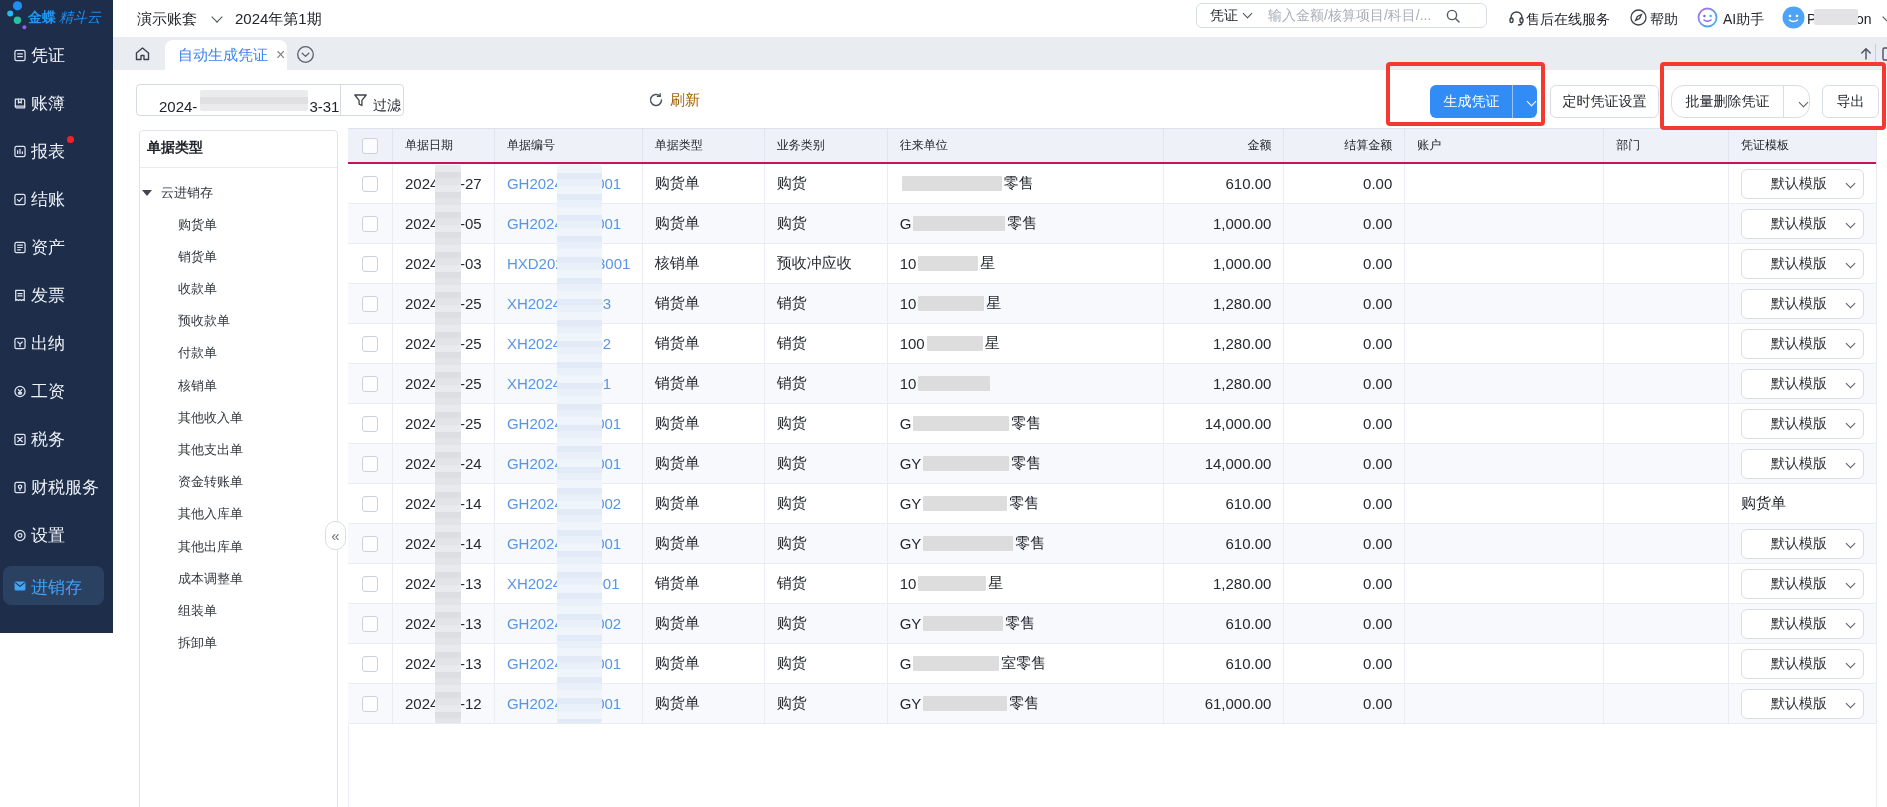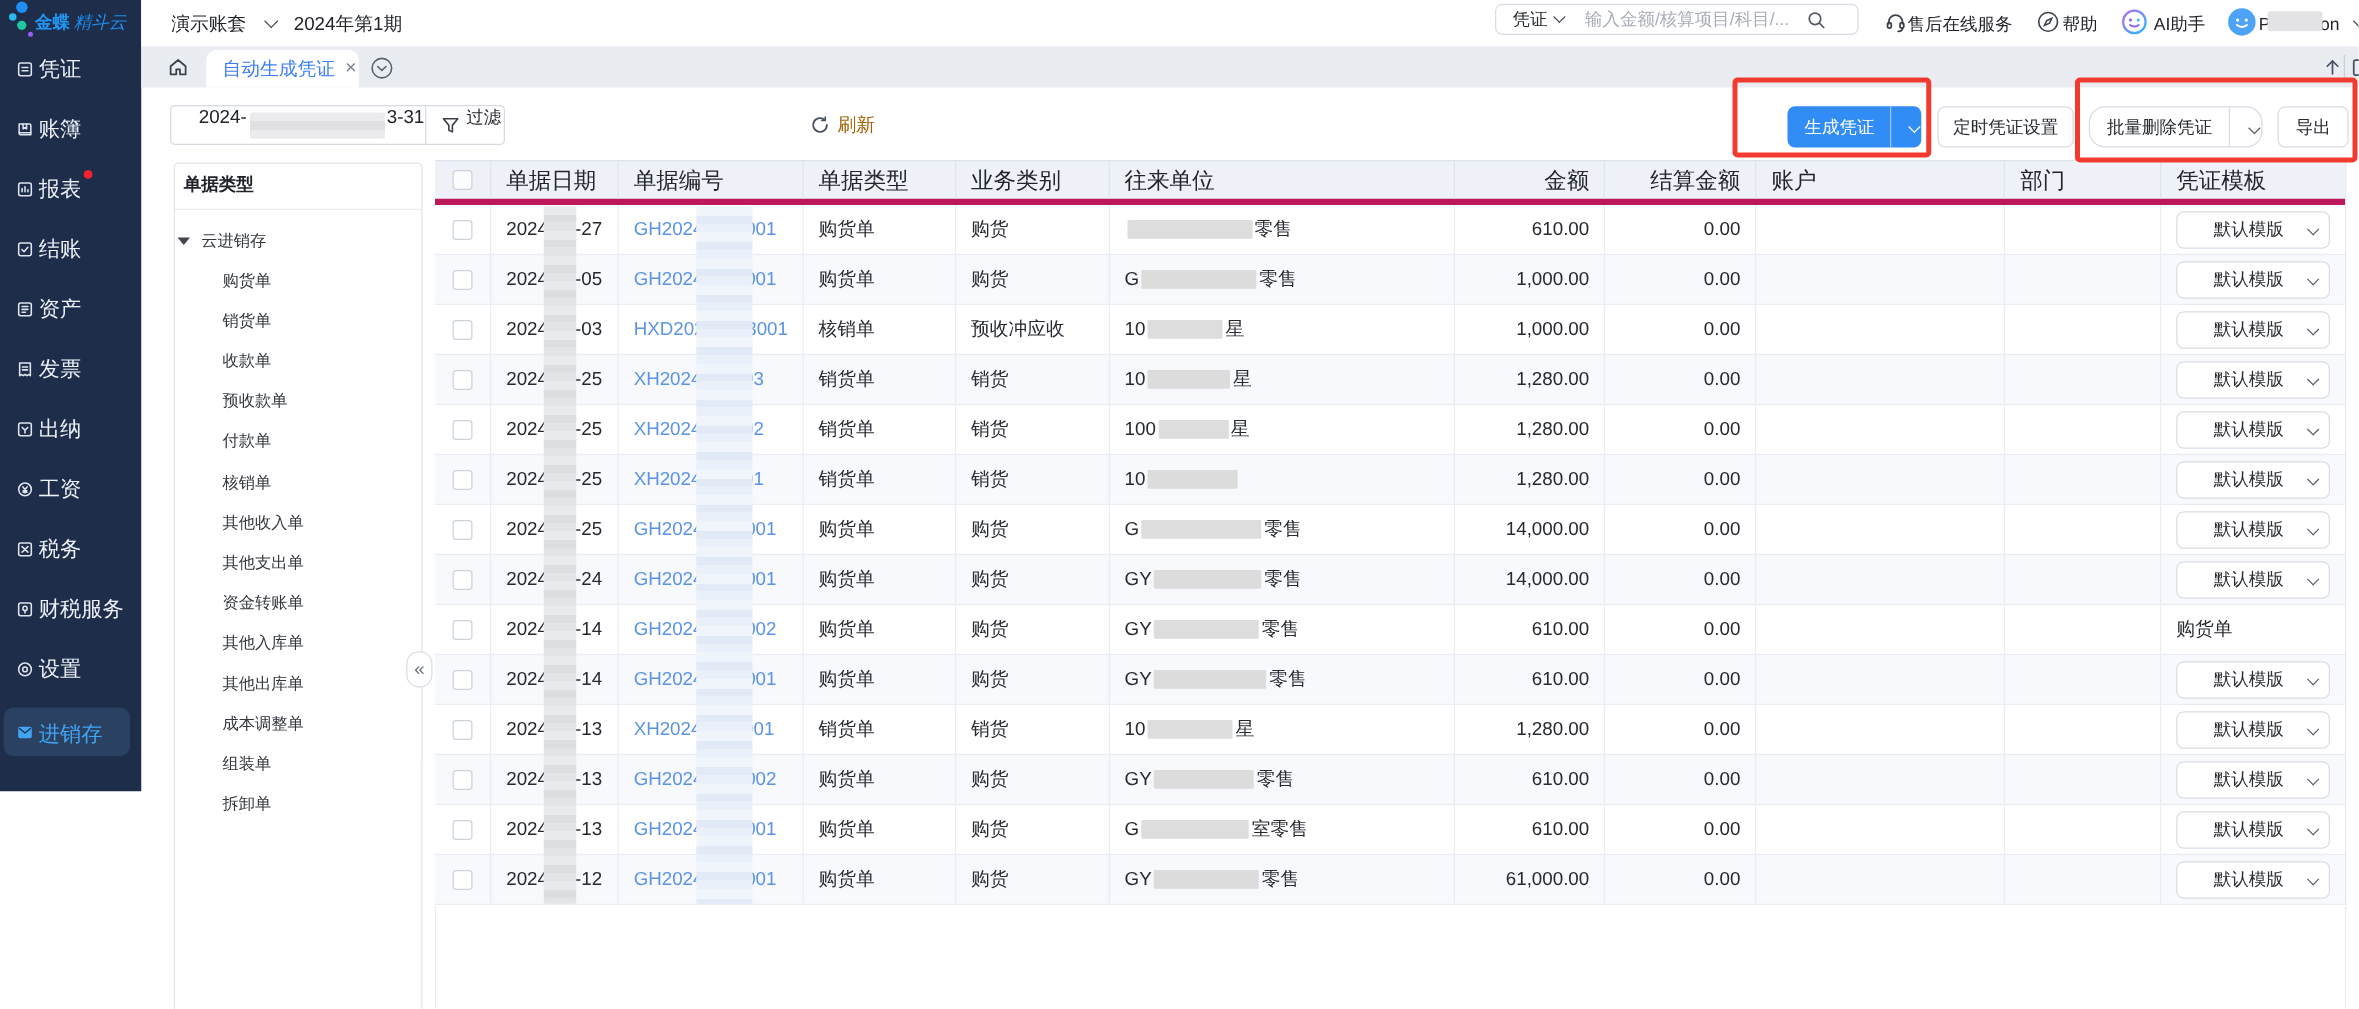--- a/index.html
+++ b/index.html
@@ -24,35 +24,35 @@
 #srch .pfx { font-size:14px; color:#262a30; margin-left:13px; }
 #srch .ph { font-size:14px; color:#a8adb7; margin-left:17px; }
 
 
 #tabs { position:absolute; left:113px; top:37px; width:1774px; height:33px; background:#e9edf2; }
 #tab1 { position:absolute; left:52px; top:3px; width:122px; height:30px; background:#fff; border-radius:8px 8px 0 0; display:flex; align-items:center; }
 #tab1 .tt { font-size:15px; color:#3b7ef5; margin-left:13px; white-space:nowrap; }
 #tab1 .tx { font-size:16px; color:#7c8493; margin-left:8px; }
 
 
-.ctl { position:absolute; height:32px; border:1px solid #d5d9e1; border-radius:4px; background:#fff; display:flex; align-items:flex-start; }
+.ctl { position:absolute; height:32px; border:1px solid #d5d9e1; border-radius:4px; background:#fff; display:flex; align-items:flex-end; }
 .btn { position:absolute; height:33px; border:1px solid #d8dce3; border-radius:6px; background:#fff; display:flex; align-items:center; justify-content:center; font-size:14px; color:#262a30; }
 
 
 #panel { position:absolute; left:139px; top:130px; width:199px; height:690px; border:1px solid #e0e4ea; border-radius:4px; background:#fff; }
 #panel h3 { font-size:14px; color:#20242a; font-weight:bold; position:absolute; left:7px; top:28px; }
 #panel .sep { position:absolute; left:0; top:36px; width:100%; height:1px; background:#e8ebf0; }
 .titem { position:absolute; left:178px; font-size:13px; color:#33383f; height:32px; line-height:32px; white-space:nowrap; }
 #troot { position:absolute; left:142px; top:177px; font-size:13px; color:#33383f; height:32px; line-height:32px; white-space:nowrap; }
 #troot .tri { display:inline-block; width:0; height:0; border-left:5px solid transparent; border-right:5px solid transparent; border-top:6px solid #42474f; margin-right:9px; vertical-align:middle; margin-top:-2px; }
 #collapse { position:absolute; left:325px; top:521px; width:21px; height:29px; background:#fff; border:1px solid #d9dde4; border-radius:10px; display:flex; align-items:center; justify-content:center; color:#6b7280; font-size:15px; z-index:5; }
 
 
 #tbl { position:absolute; left:348px; top:128px; width:1529px; border-right:1px solid #e6eaf0; }
-.thead { display:flex; height:36px; background:#eef1f7; border-top:1px solid #dde2ec; border-bottom:5px solid #be185d; align-items:center; font-size:18px; color:#22262c; }
+.thead { display:flex; height:36px; background:#eef1f7; border-top:1px solid #dde2ec; border-bottom:2px solid #be185d; align-items:center; font-size:12px; color:#22262c; }
 .tr { display:flex; height:40px; background:#fff; border-bottom:1px solid #e9edf3; align-items:center; font-size:15px; color:#262a30; }
 .tr.alt { background:#f7f9fc; }
 .td, .th { height:100%; display:flex; align-items:center; padding:0 12px; border-right:1px solid #e9edf3; overflow:hidden; white-space:nowrap; }
 .thead .th { border-right:1px solid #dfe4ee; }
 .th:last-child, .td:last-child { border-right:none; }
 .c0 { width:45px; justify-content:center; padding:0; }
 .c1 { width:102px; }
 .c2 { width:148px; }
 .c3 { width:122px; }
 .c4 { width:123px; }

